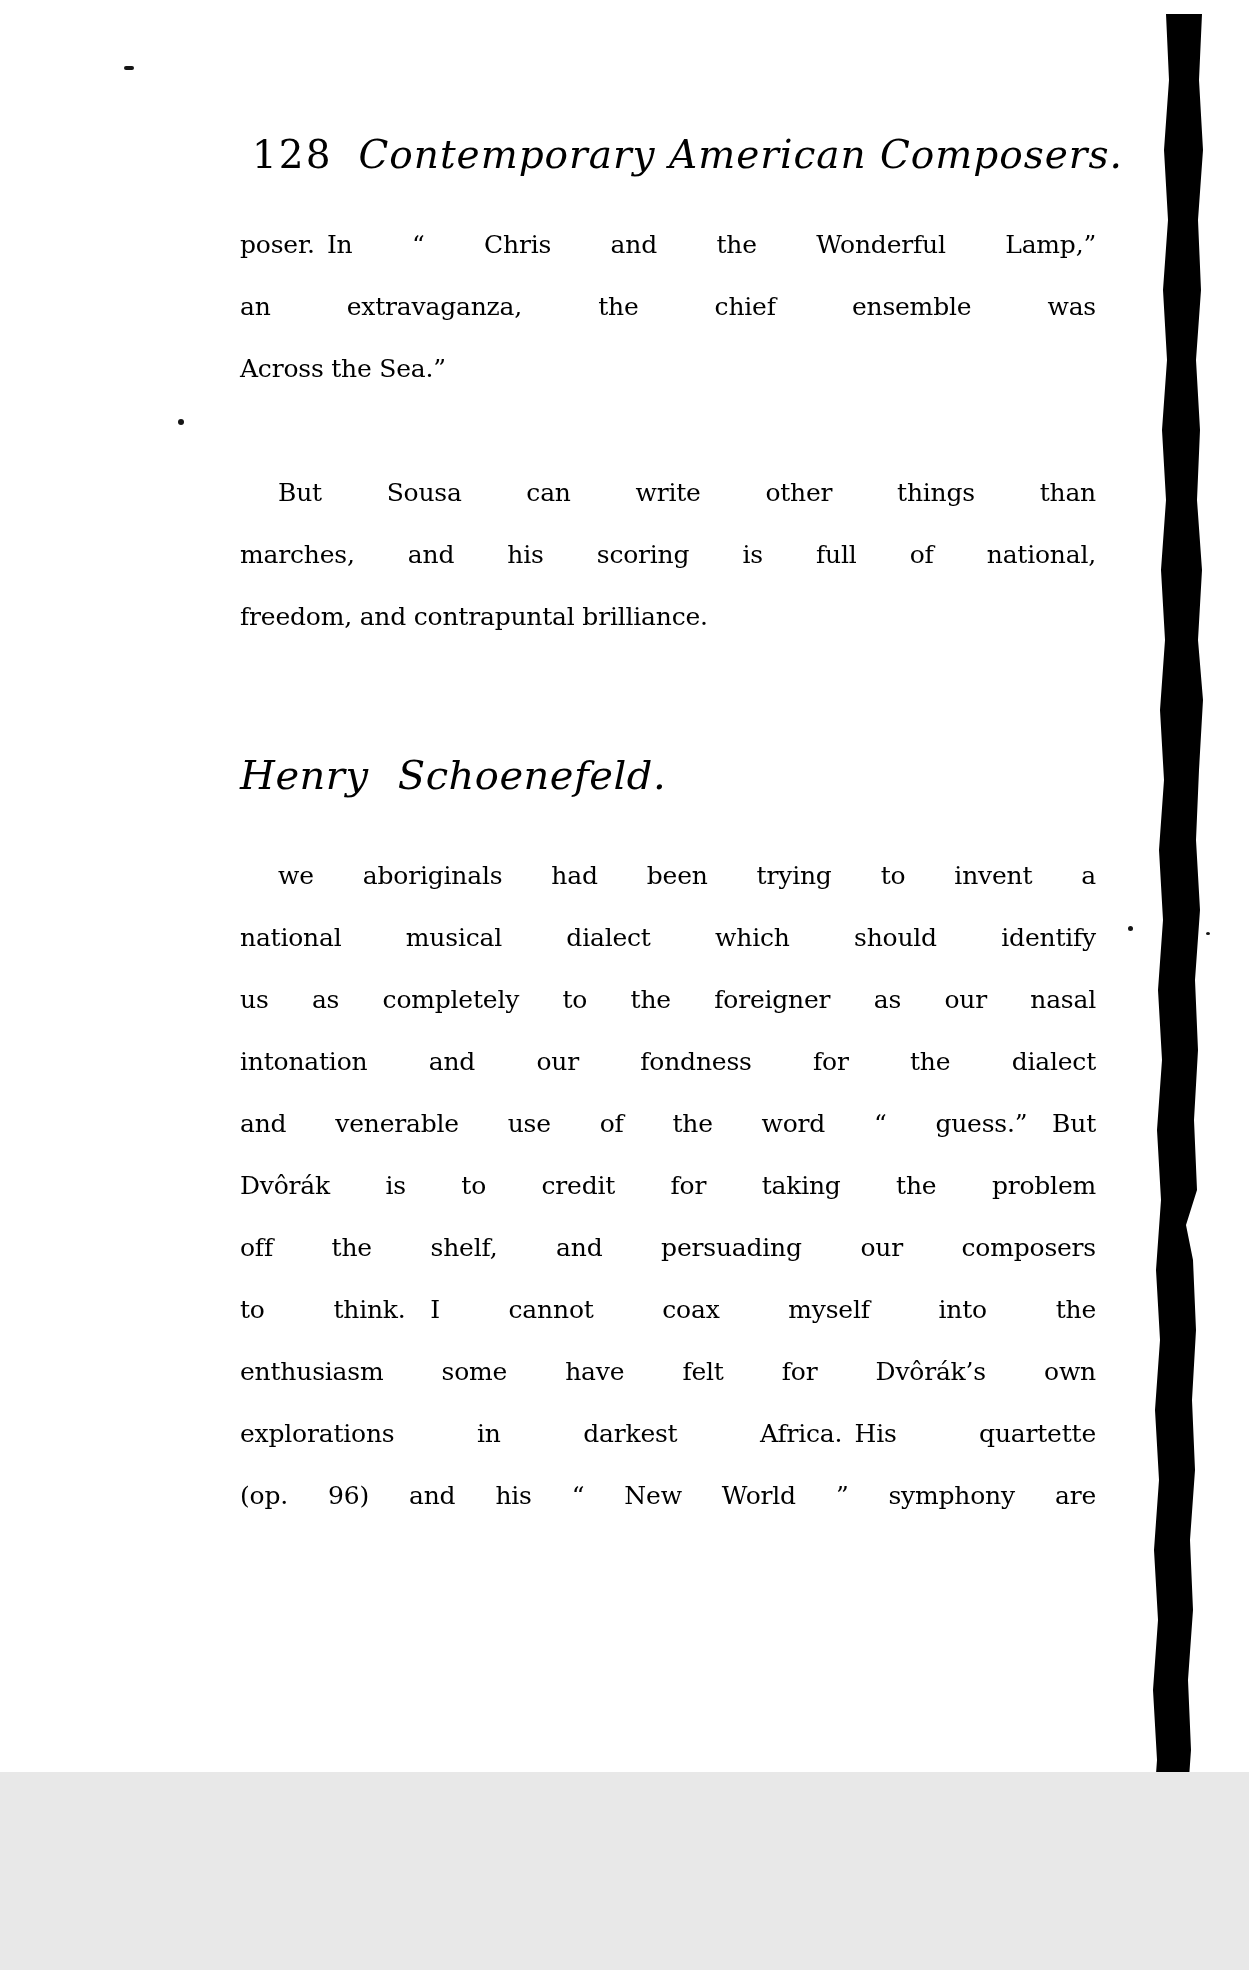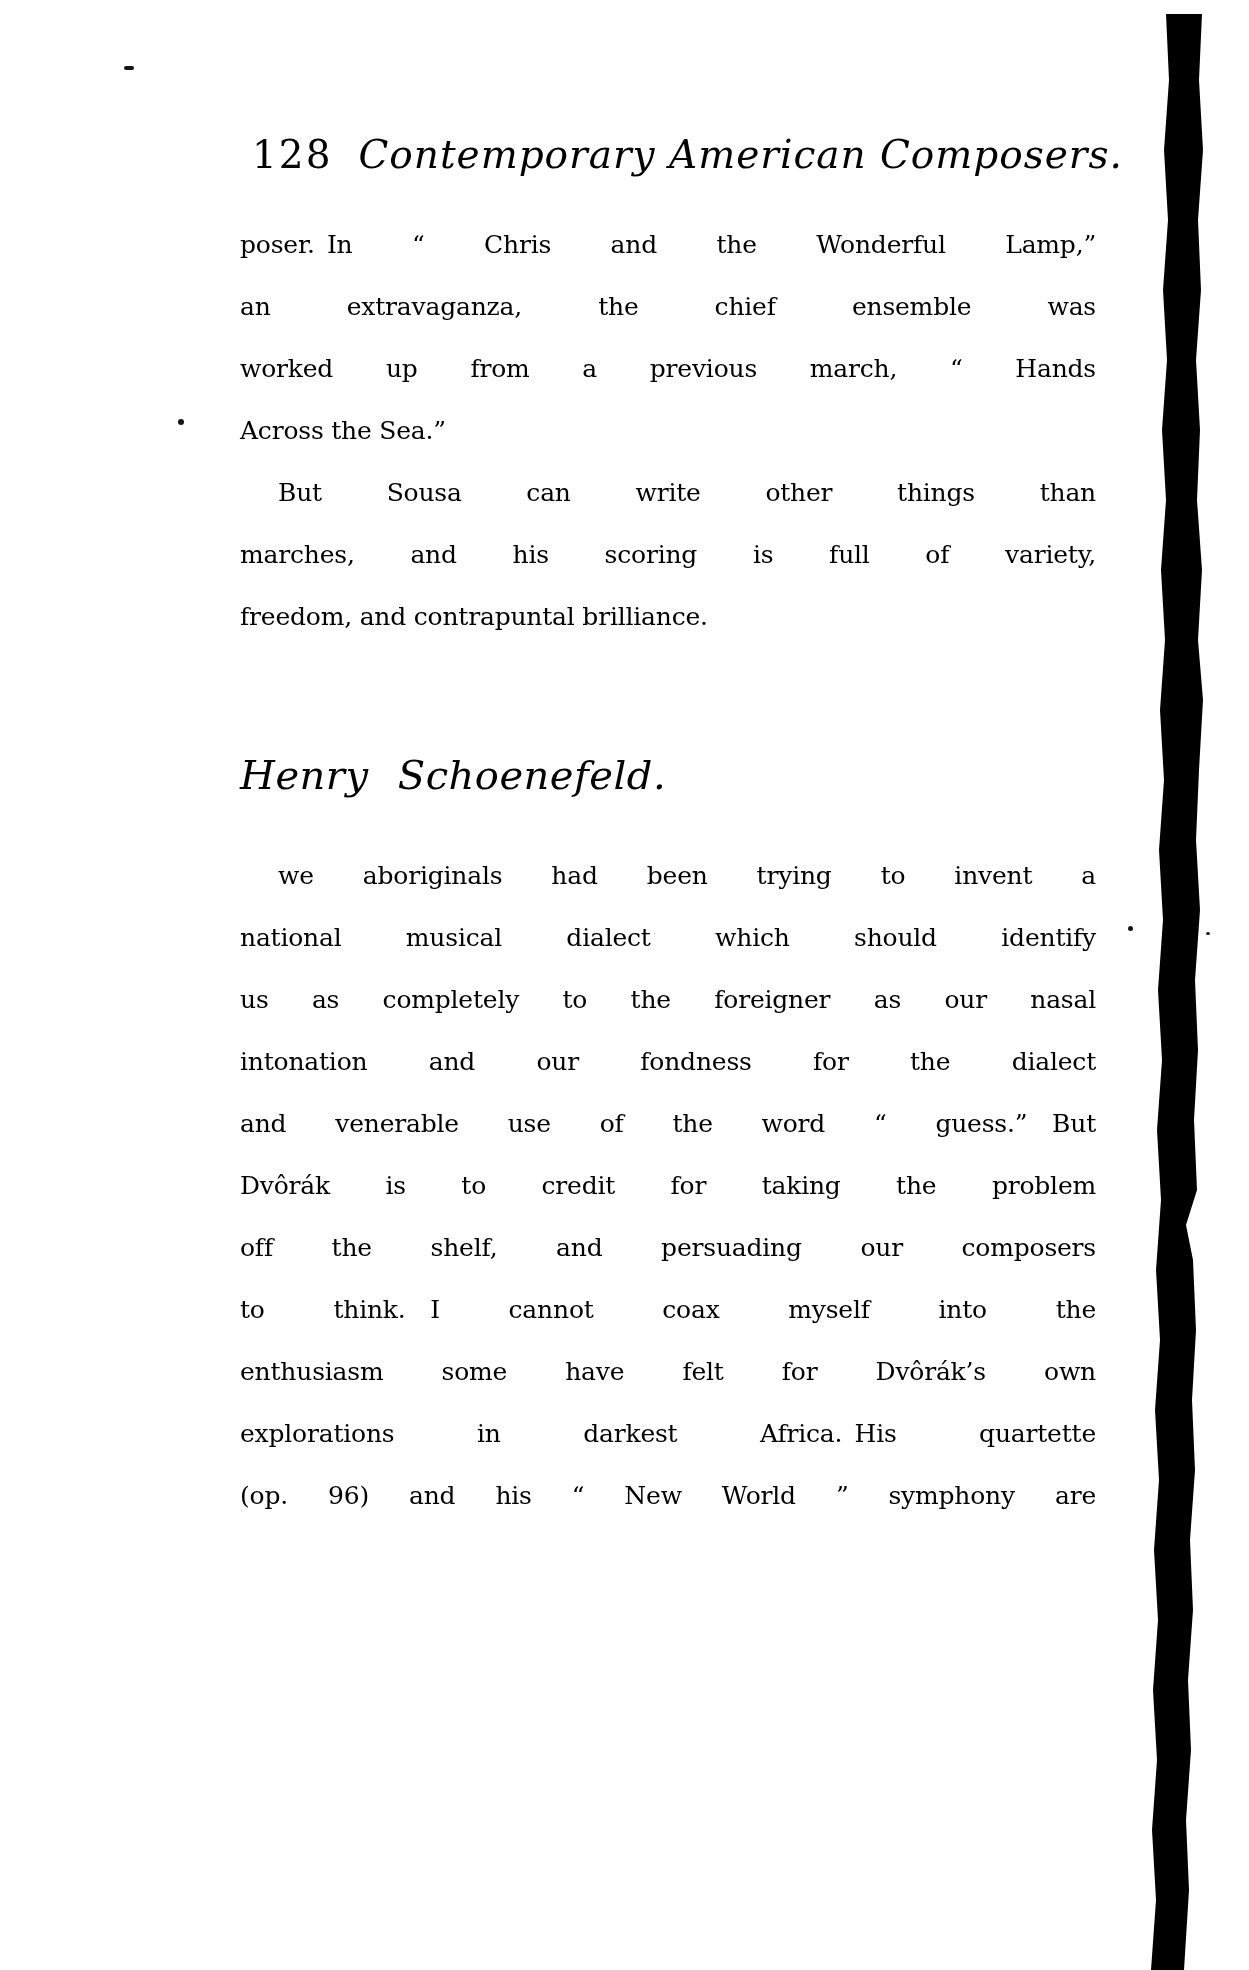--- a/index.html
+++ b/index.html
@@ -1,19 +1,19 @@
 <!DOCTYPE html>
 <html><head>
 <meta charset="utf-8">
 <style>
   html, body { margin: 0; padding: 0; background: #e8e8e8; }
   .page {
     position: relative;
     width: 1249px;
-    height: 1970px;
+    height: 1772px;
     background: #ffffff;
     overflow: hidden;
     font-family: "DejaVu Serif", "Liberation Serif", serif;
     color: #000000;
   }
 
   
   .header {
     position: absolute;
     top: 124px;
@@ -83,26 +83,25 @@
 <div class="page">
 
   <div class="header">
     <span class="page-number">128</span><span class="running-title">Contemporary American Composers.</span>
   </div>
 
   <div id="page-content">
       <div class="block block-0">
         <div class="line">poser. In “ Chris and the Wonderful Lamp,”</div>
         <div class="line">an extravaganza, the chief ensemble was</div>
-        <div class="line">worked up from a previous march, “ Hands</div>
         <div class="line par-end">Across the Sea.”</div>
       </div>
       <div class="block block-1 indented">
         <div class="line">But Sousa can write other things than</div>
-        <div class="line">marches, and his scoring is full of variety,</div>
+        <div class="line">marches, and his scoring is full of national,</div>
         <div class="line par-end">freedom, and contrapuntal brilliance.</div>
       </div>
       <div class="section-heading block-2">Henry Schoenefeld.</div>
       <div class="block block-3 indented">
         <div class="line">we aboriginals had been trying to invent a</div>
         <div class="line">national musical dialect which should identify</div>
         <div class="line">us as completely to the foreigner as our nasal</div>
         <div class="line">intonation and our fondness for the dialect</div>
         <div class="line">and venerable use of the word “ guess.” But</div>
         <div class="line">Dvôrák is to credit for taking the problem</div>

